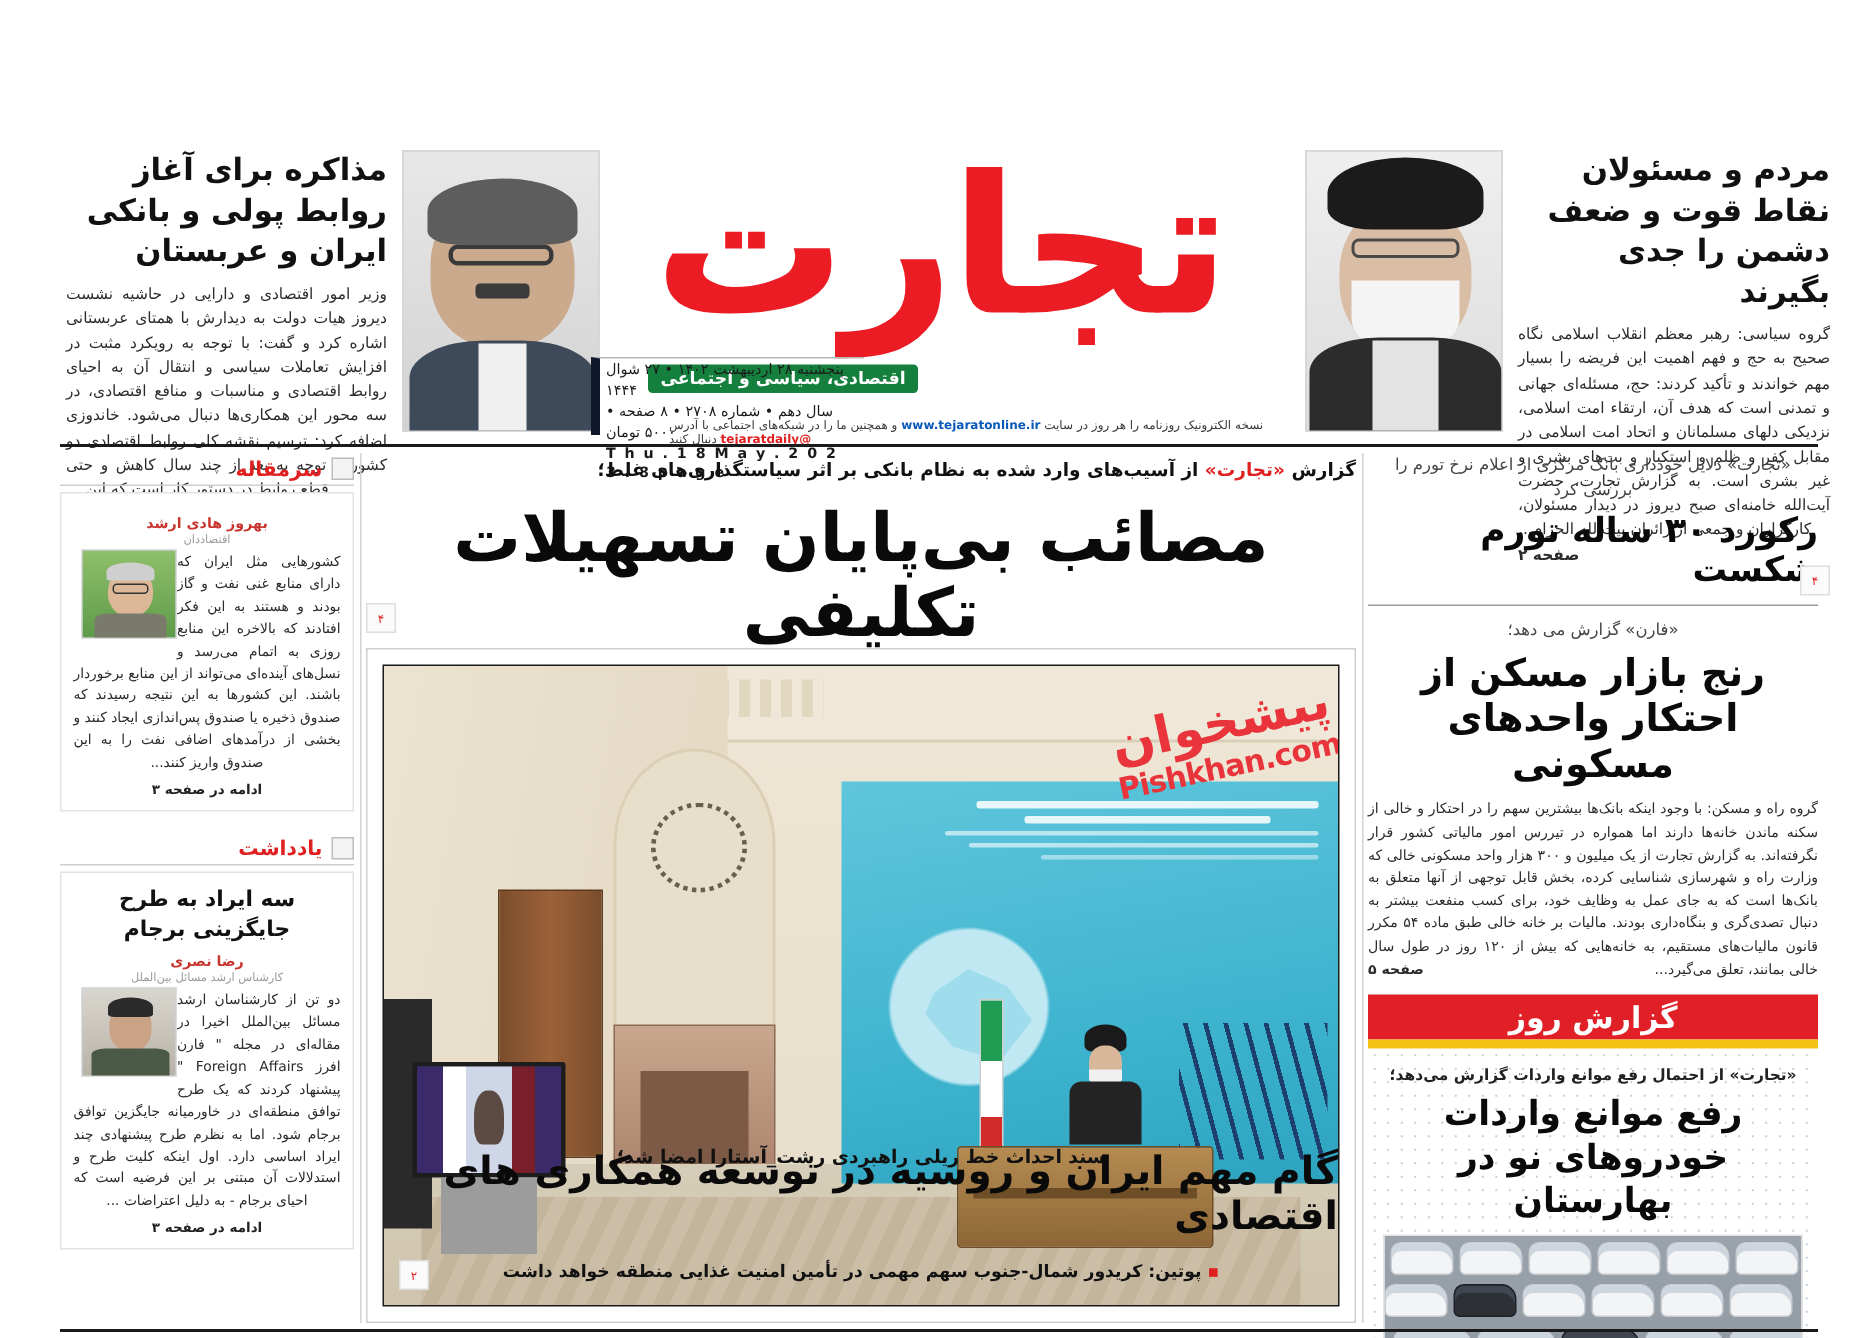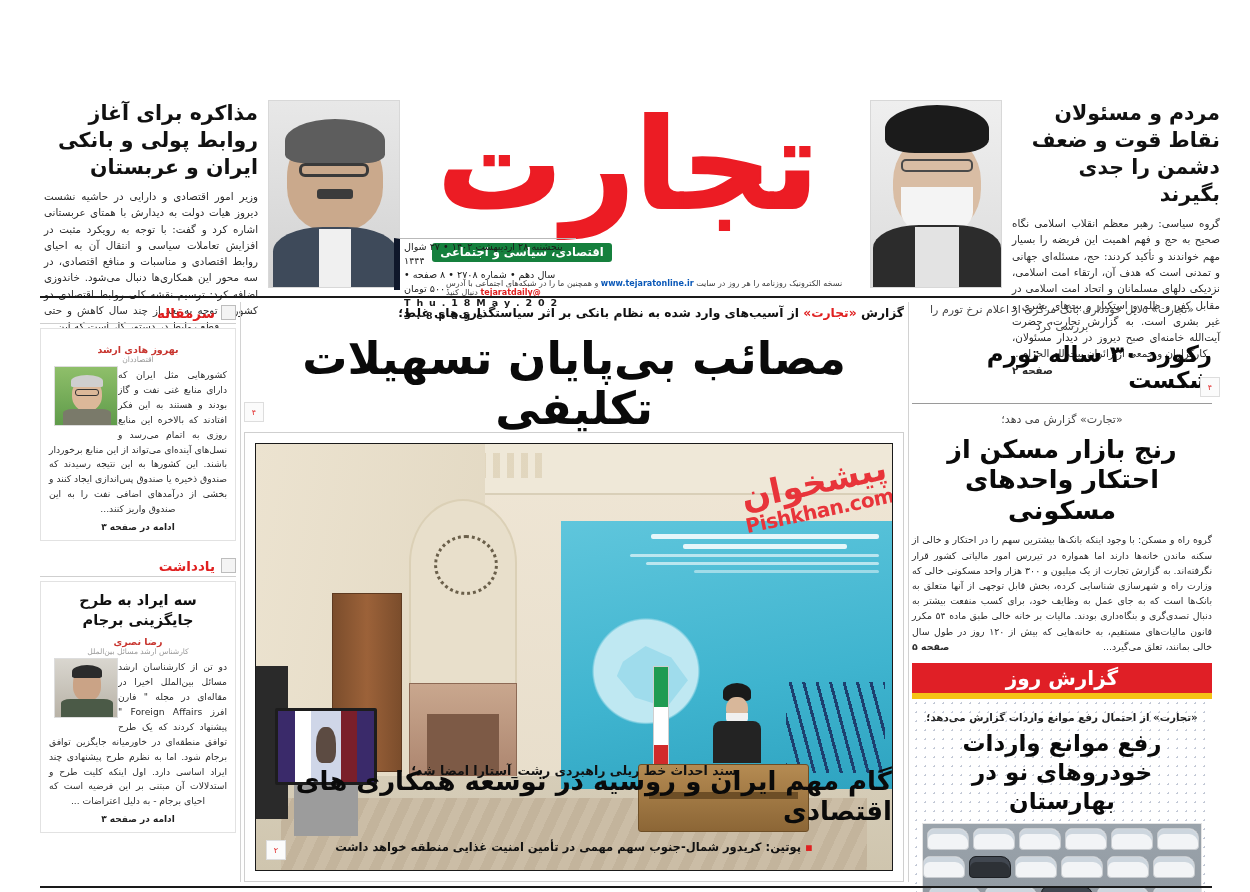--- a/index.html
+++ b/index.html
@@ -430,21 +430,21 @@
 
     <div style="position:relative;">
       <div class="r-kicker">«تجارت» دلایل خودداری بانک مرکزی از اعلام نرخ تورم را بررسی کرد</div>
       <div class="r-head-1">رکورد ۳۰ ساله تورم شکست</div>
       <div class="badge-sq" style="position:absolute;right:-8px;bottom:-4px;">۴</div>
     </div>
 
     <div class="r-divider"></div>
 
     <div>
-      <div class="r-kicker">«تجارت» گزارش می دهد؛</div>
+      <div class="r-kicker">«فارن» گزارش می دهد؛</div>
       <div class="r-head-2">رنج بازار مسکن از احتکار واحدهای مسکونی</div>
       <div class="r-body">
         <span>گروه راه و مسکن: با وجود اینکه بانک‌ها بیشترین سهم را در احتکار و خالی از سکنه ماندن خانه‌ها دارند اما همواره در تیررس امور مالیاتی کشور قرار نگرفته‌اند. به گزارش تجارت از یک میلیون و ۳۰۰ هزار واحد مسکونی خالی که وزارت راه و شهرسازی شناسایی کرده، بخش قابل توجهی از آنها متعلق به بانک‌ها است که به جای عمل به وظایف خود، برای کسب منفعت بیشتر به دنبال تصدی‌گری و بنگاه‌داری بودند. مالیات بر خانه خالی طبق ماده ۵۴ مکرر قانون مالیات‌های مستقیم، به خانه‌هایی که بیش از ۱۲۰ روز در طول سال خالی بمانند، تعلق می‌گیرد...</span>
         <span class="pg">صفحه ۵</span>
       </div>
     </div>
 
     <div class="red-banner">گزارش روز</div>
     <div class="yellow-underline"></div>
 

